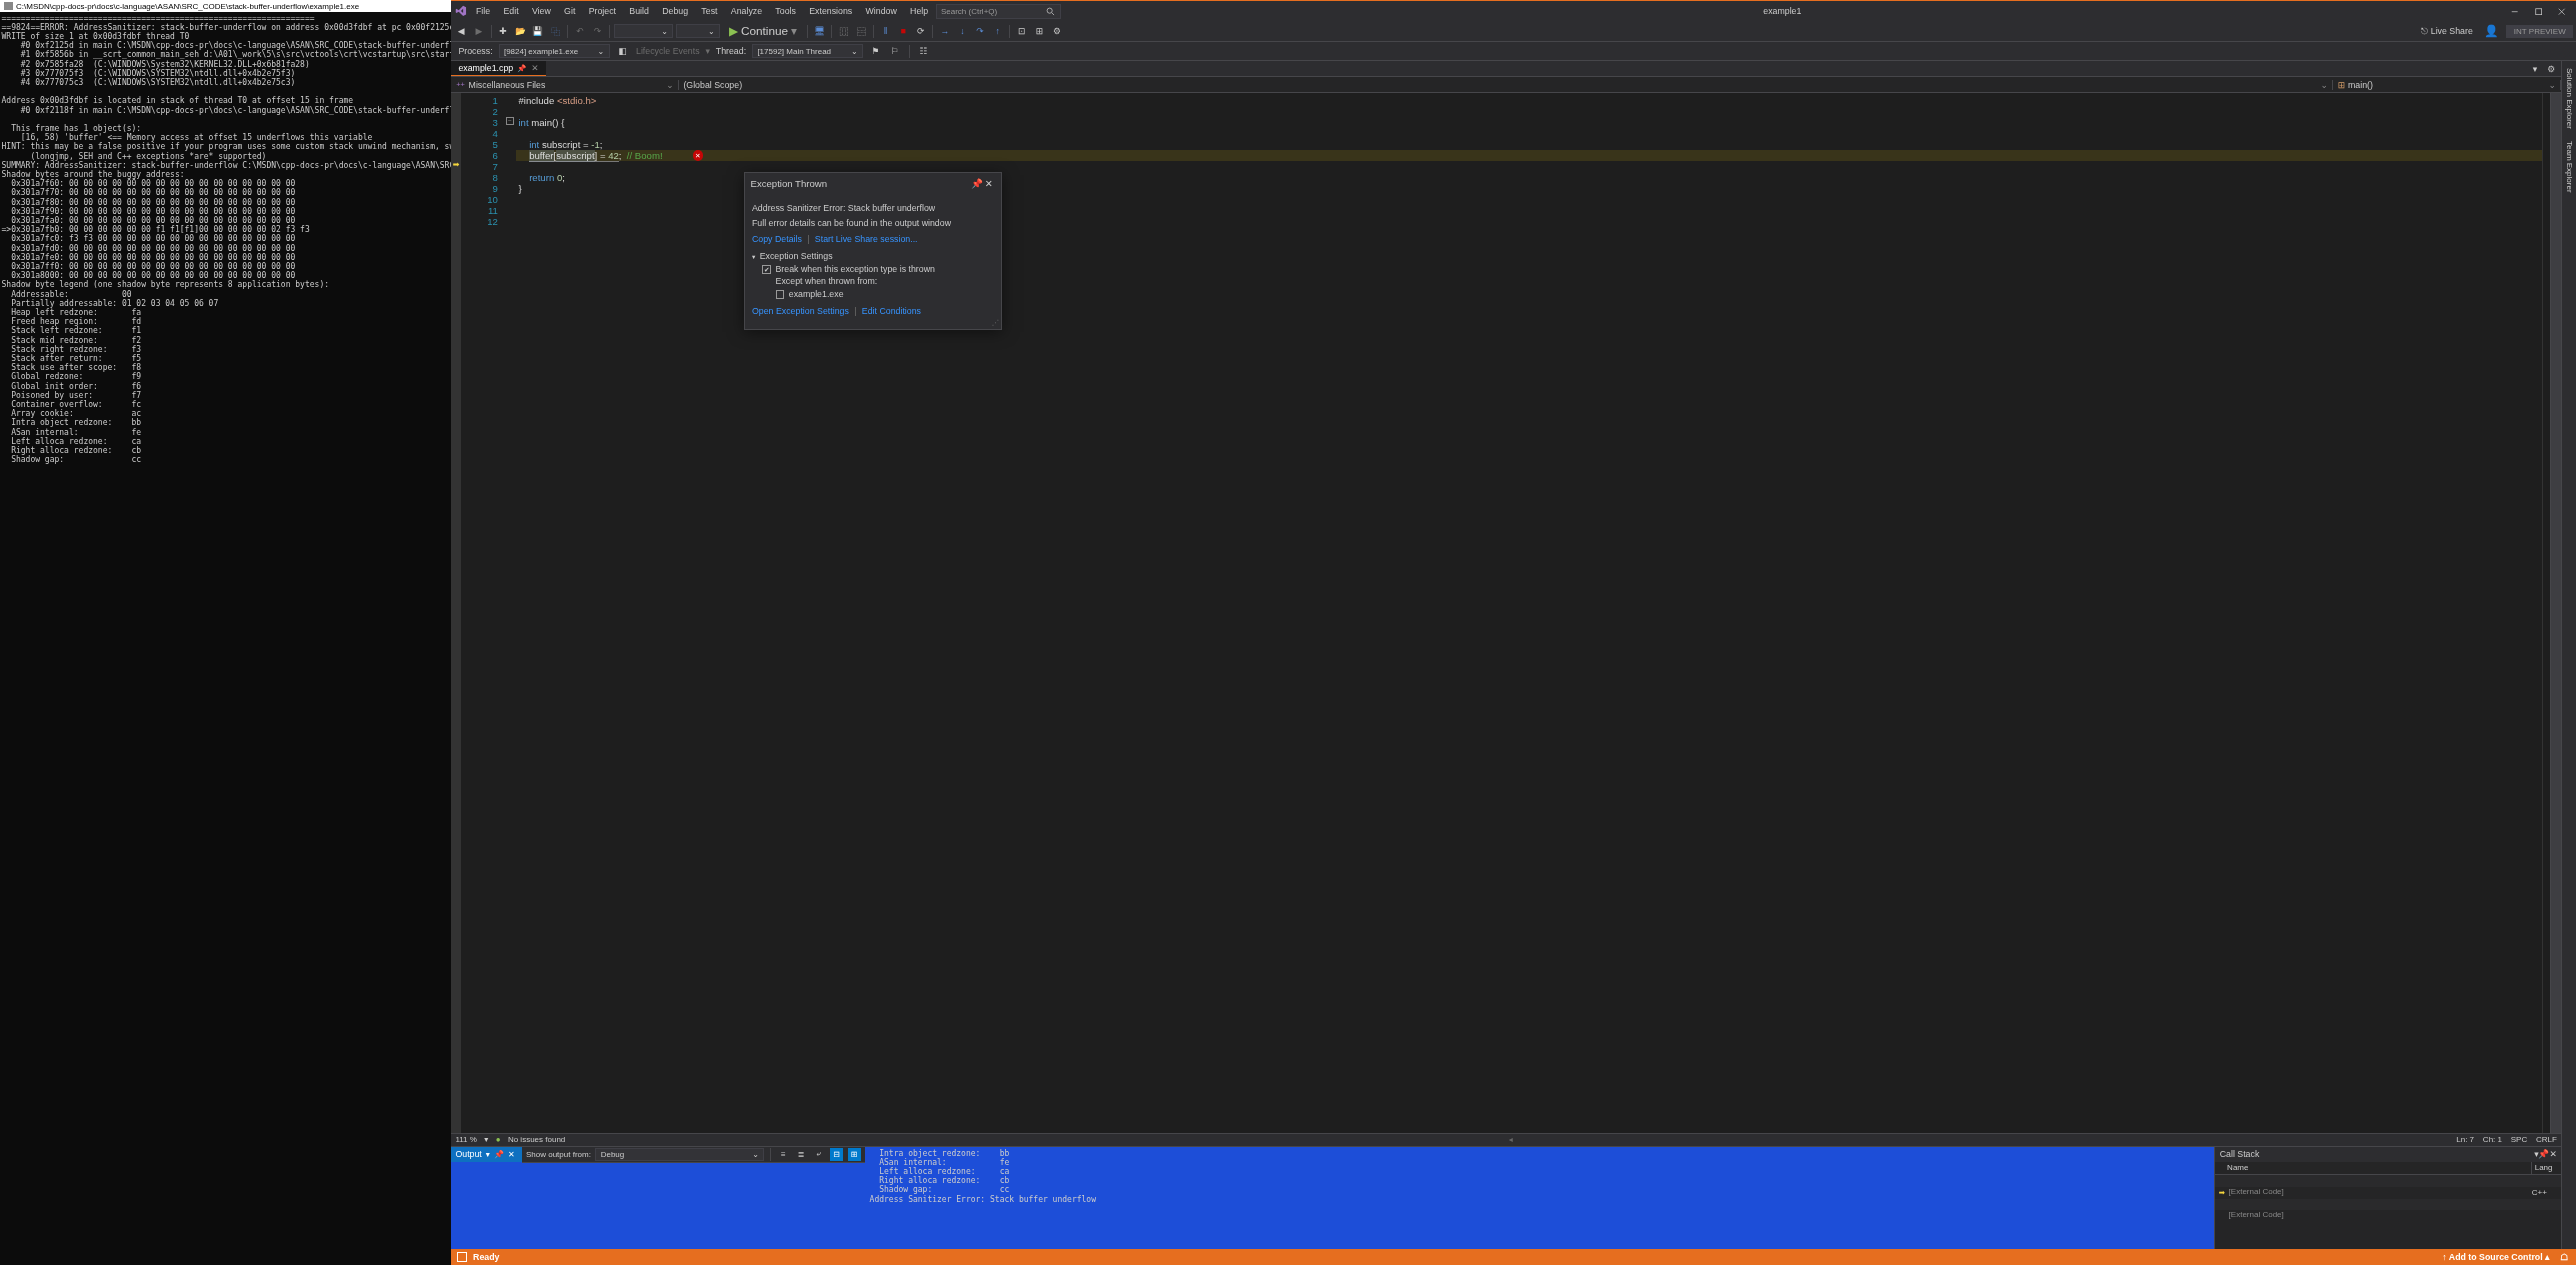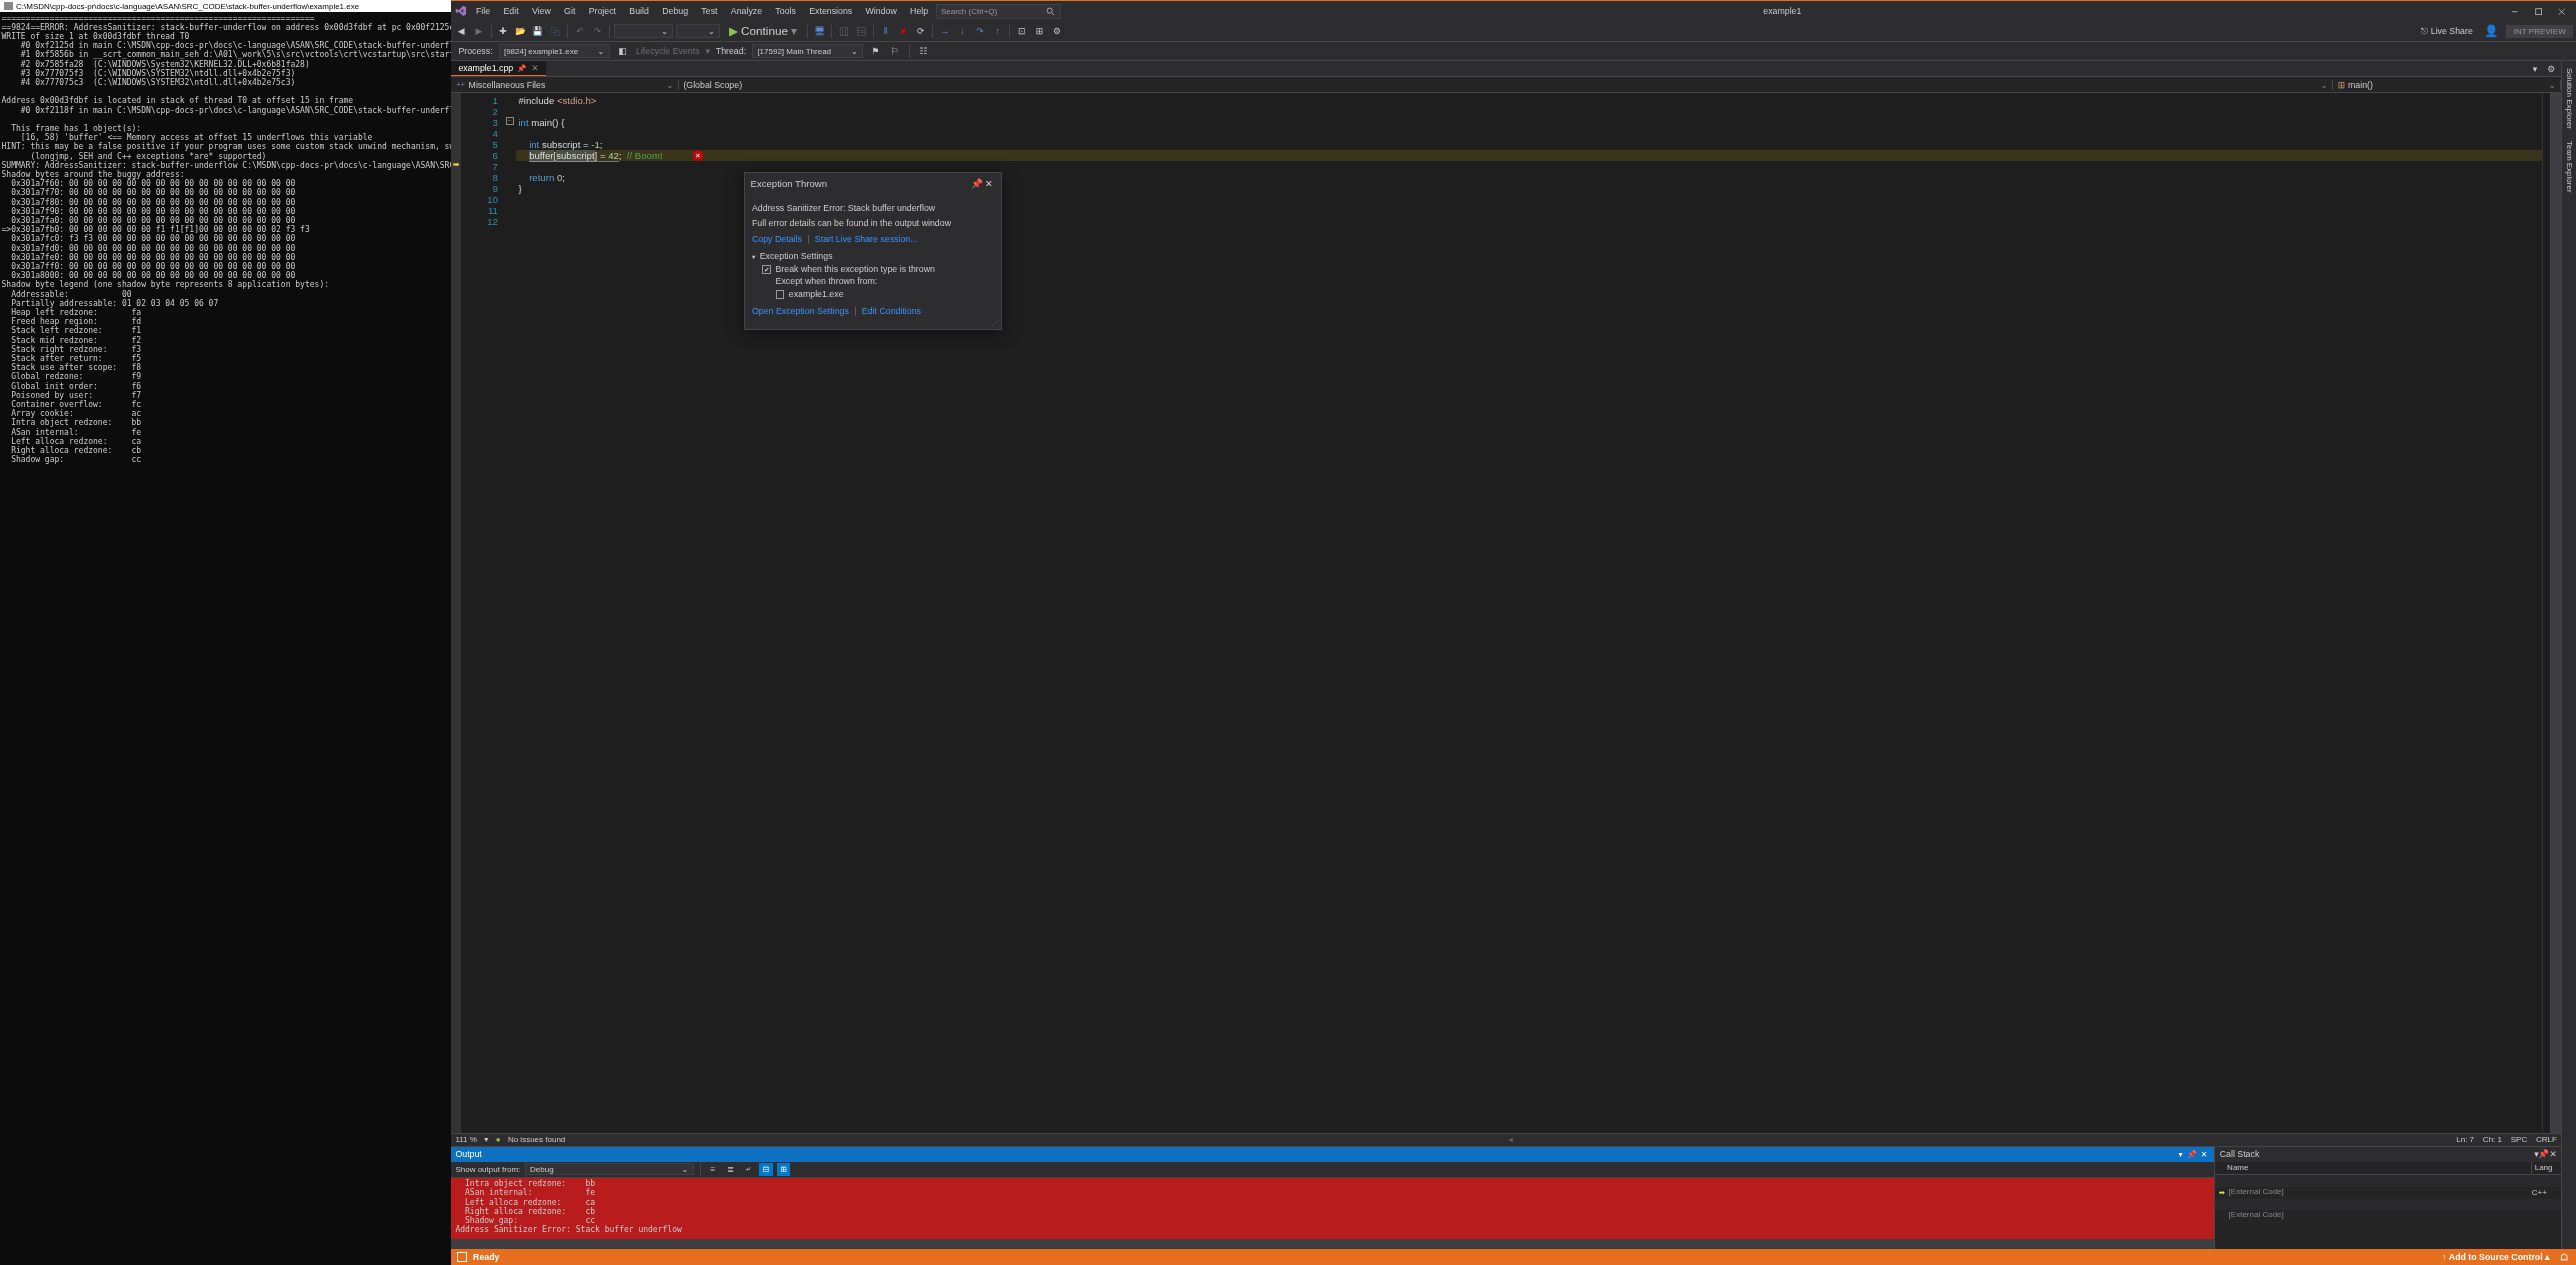--- a/index.html
+++ b/index.html
@@ -73,21 +73,21 @@
 .link-sep { color: #6d6d6d; margin: 0 2.9px; }
 .exc-sub { margin-top: 5.9px; }
 .exc-sub .row { display: flex; align-items: center; gap: 4.4px; margin: 1.5px 0; }
 .tri-toggle { color: #ccc; font-size: 6.6px; }
 .chk { width: 8.8px; height: 8.8px; border: 0.7px solid #999; display: inline-flex; align-items: center; justify-content: center; font-size: 6.6px; color: #ccc; }
 .exc-grip { position: absolute; right: 1.5px; bottom: 1.5px; color: #6d6d6d; font-size: 7.4px; }
 .status-editor { height: 13.3px; background: #2d2d30; border-top: 0.7px solid #46464a; display: flex; align-items: center; font-size: 8px; color: #ccc; padding: 0 4.4px; gap: 7.4px; }
 .status-editor .ok { color: #8cc152; }
 .status-editor .right { margin-left: auto; display: flex; gap: 8.8px; }
 .bottom-panes { height: 103px; display: flex; border-top: 0.7px solid #46464a; }
-.output-pane { flex: 1; display: flex; flex-direction: column; background: #b91c1c; border-right: 0.7px solid #46464a; }
+.output-pane { flex: 1; display: flex; flex-direction: row; background: #1d4ed8; border-right: 0.7px solid #46464a; }
 .pane-head { height: 14.7px; background: #0e70c0; color: #fff; display: flex; align-items: center; padding: 0 4.4px; font-size: 8.8px; }
 .pane-head .title { flex: 1; }
 .pane-head .btn { width: 11.8px; height: 11.8px; display: flex; align-items: center; justify-content: center; color: inherit; cursor: pointer; font-size: 8px; }
 .output-bar { height: 16px; background: #2d2d30; display: flex; align-items: center; padding: 0 4.4px; gap: 4.4px; font-size: 8px; color: #ccc; border-bottom: 0.7px solid #46464a; }
 .out-combo { background: #333337; border: 0.7px solid #3f3f46; padding: 0.7px 4.4px; width: 169px; display: flex; }
 .out-combo .chev { margin-left: auto; }
 .out-tb-btn { width: 13.3px; height: 13.3px; display: flex; align-items: center; justify-content: center; color: #ccc; }
 .out-tb-btn.active { background: #007acc; color: #fff; }
 .output-body { flex: 1; font-family: Consolas, monospace; font-size: 8px; line-height: 9.2px; color: #ccc; padding: 1.5px 4.4px; white-space: pre; overflow: hidden; }
 .output-scroll { height: 10.3px; background: #3e3e42; }

